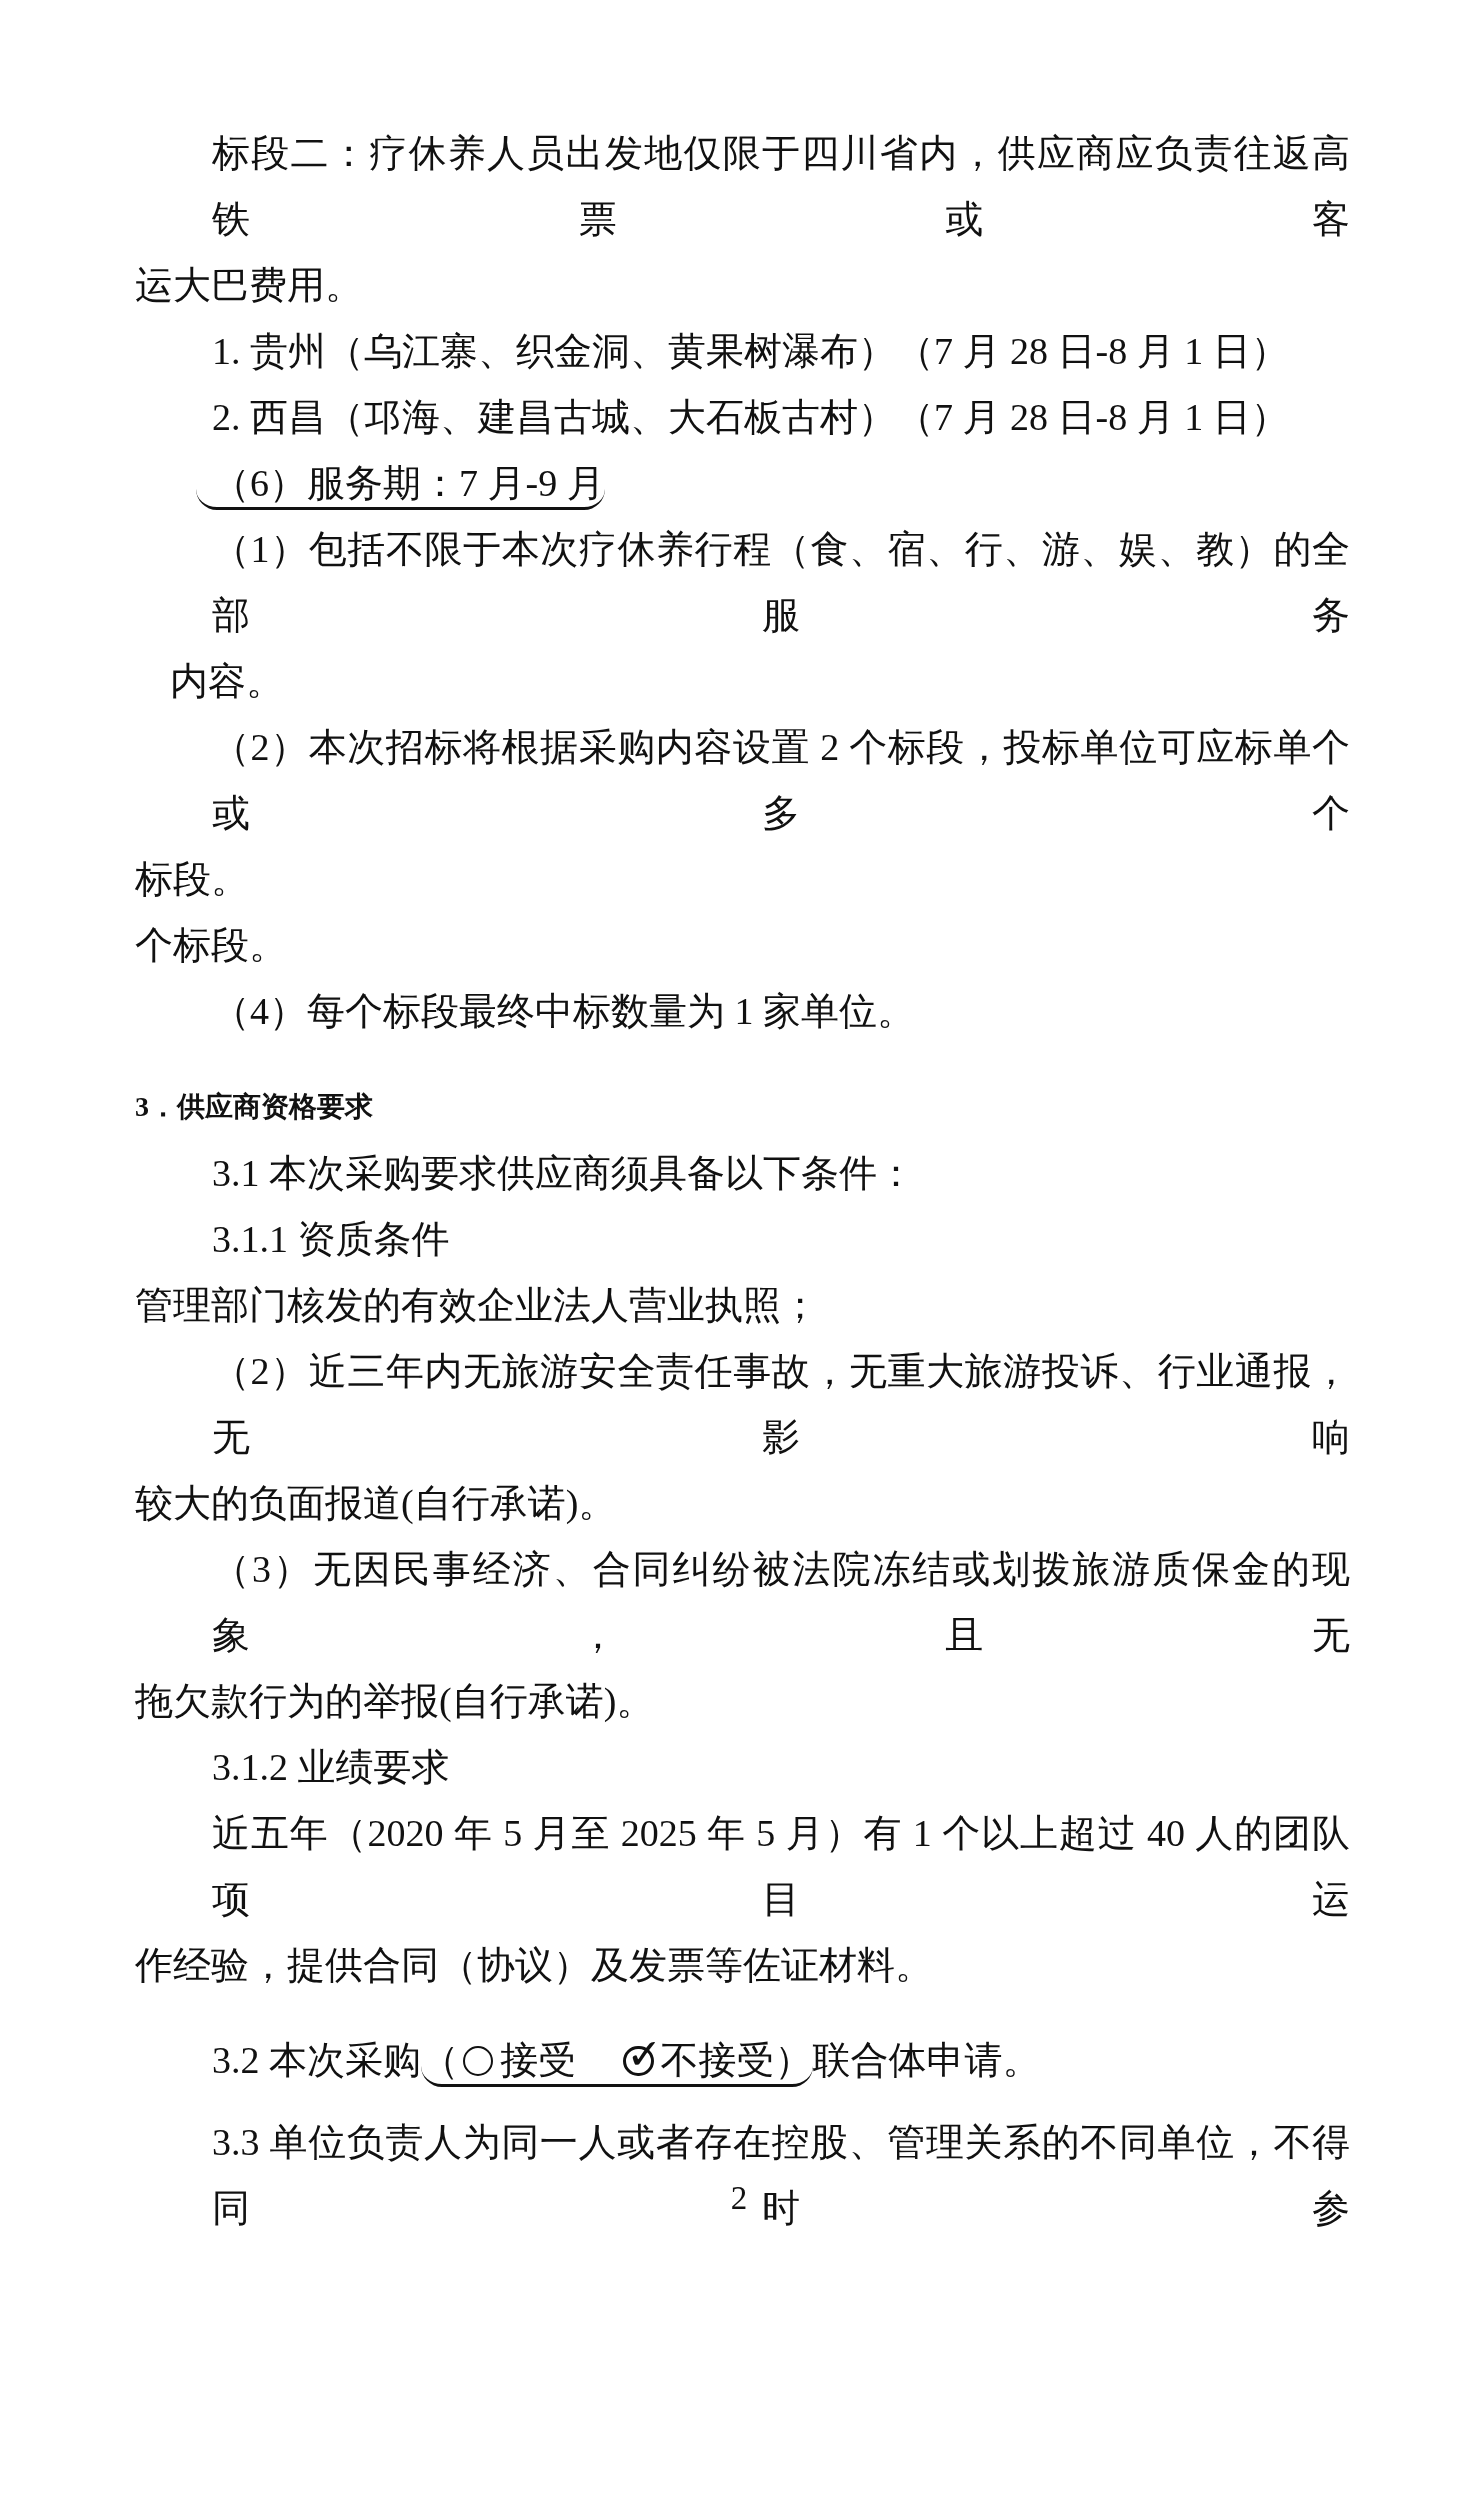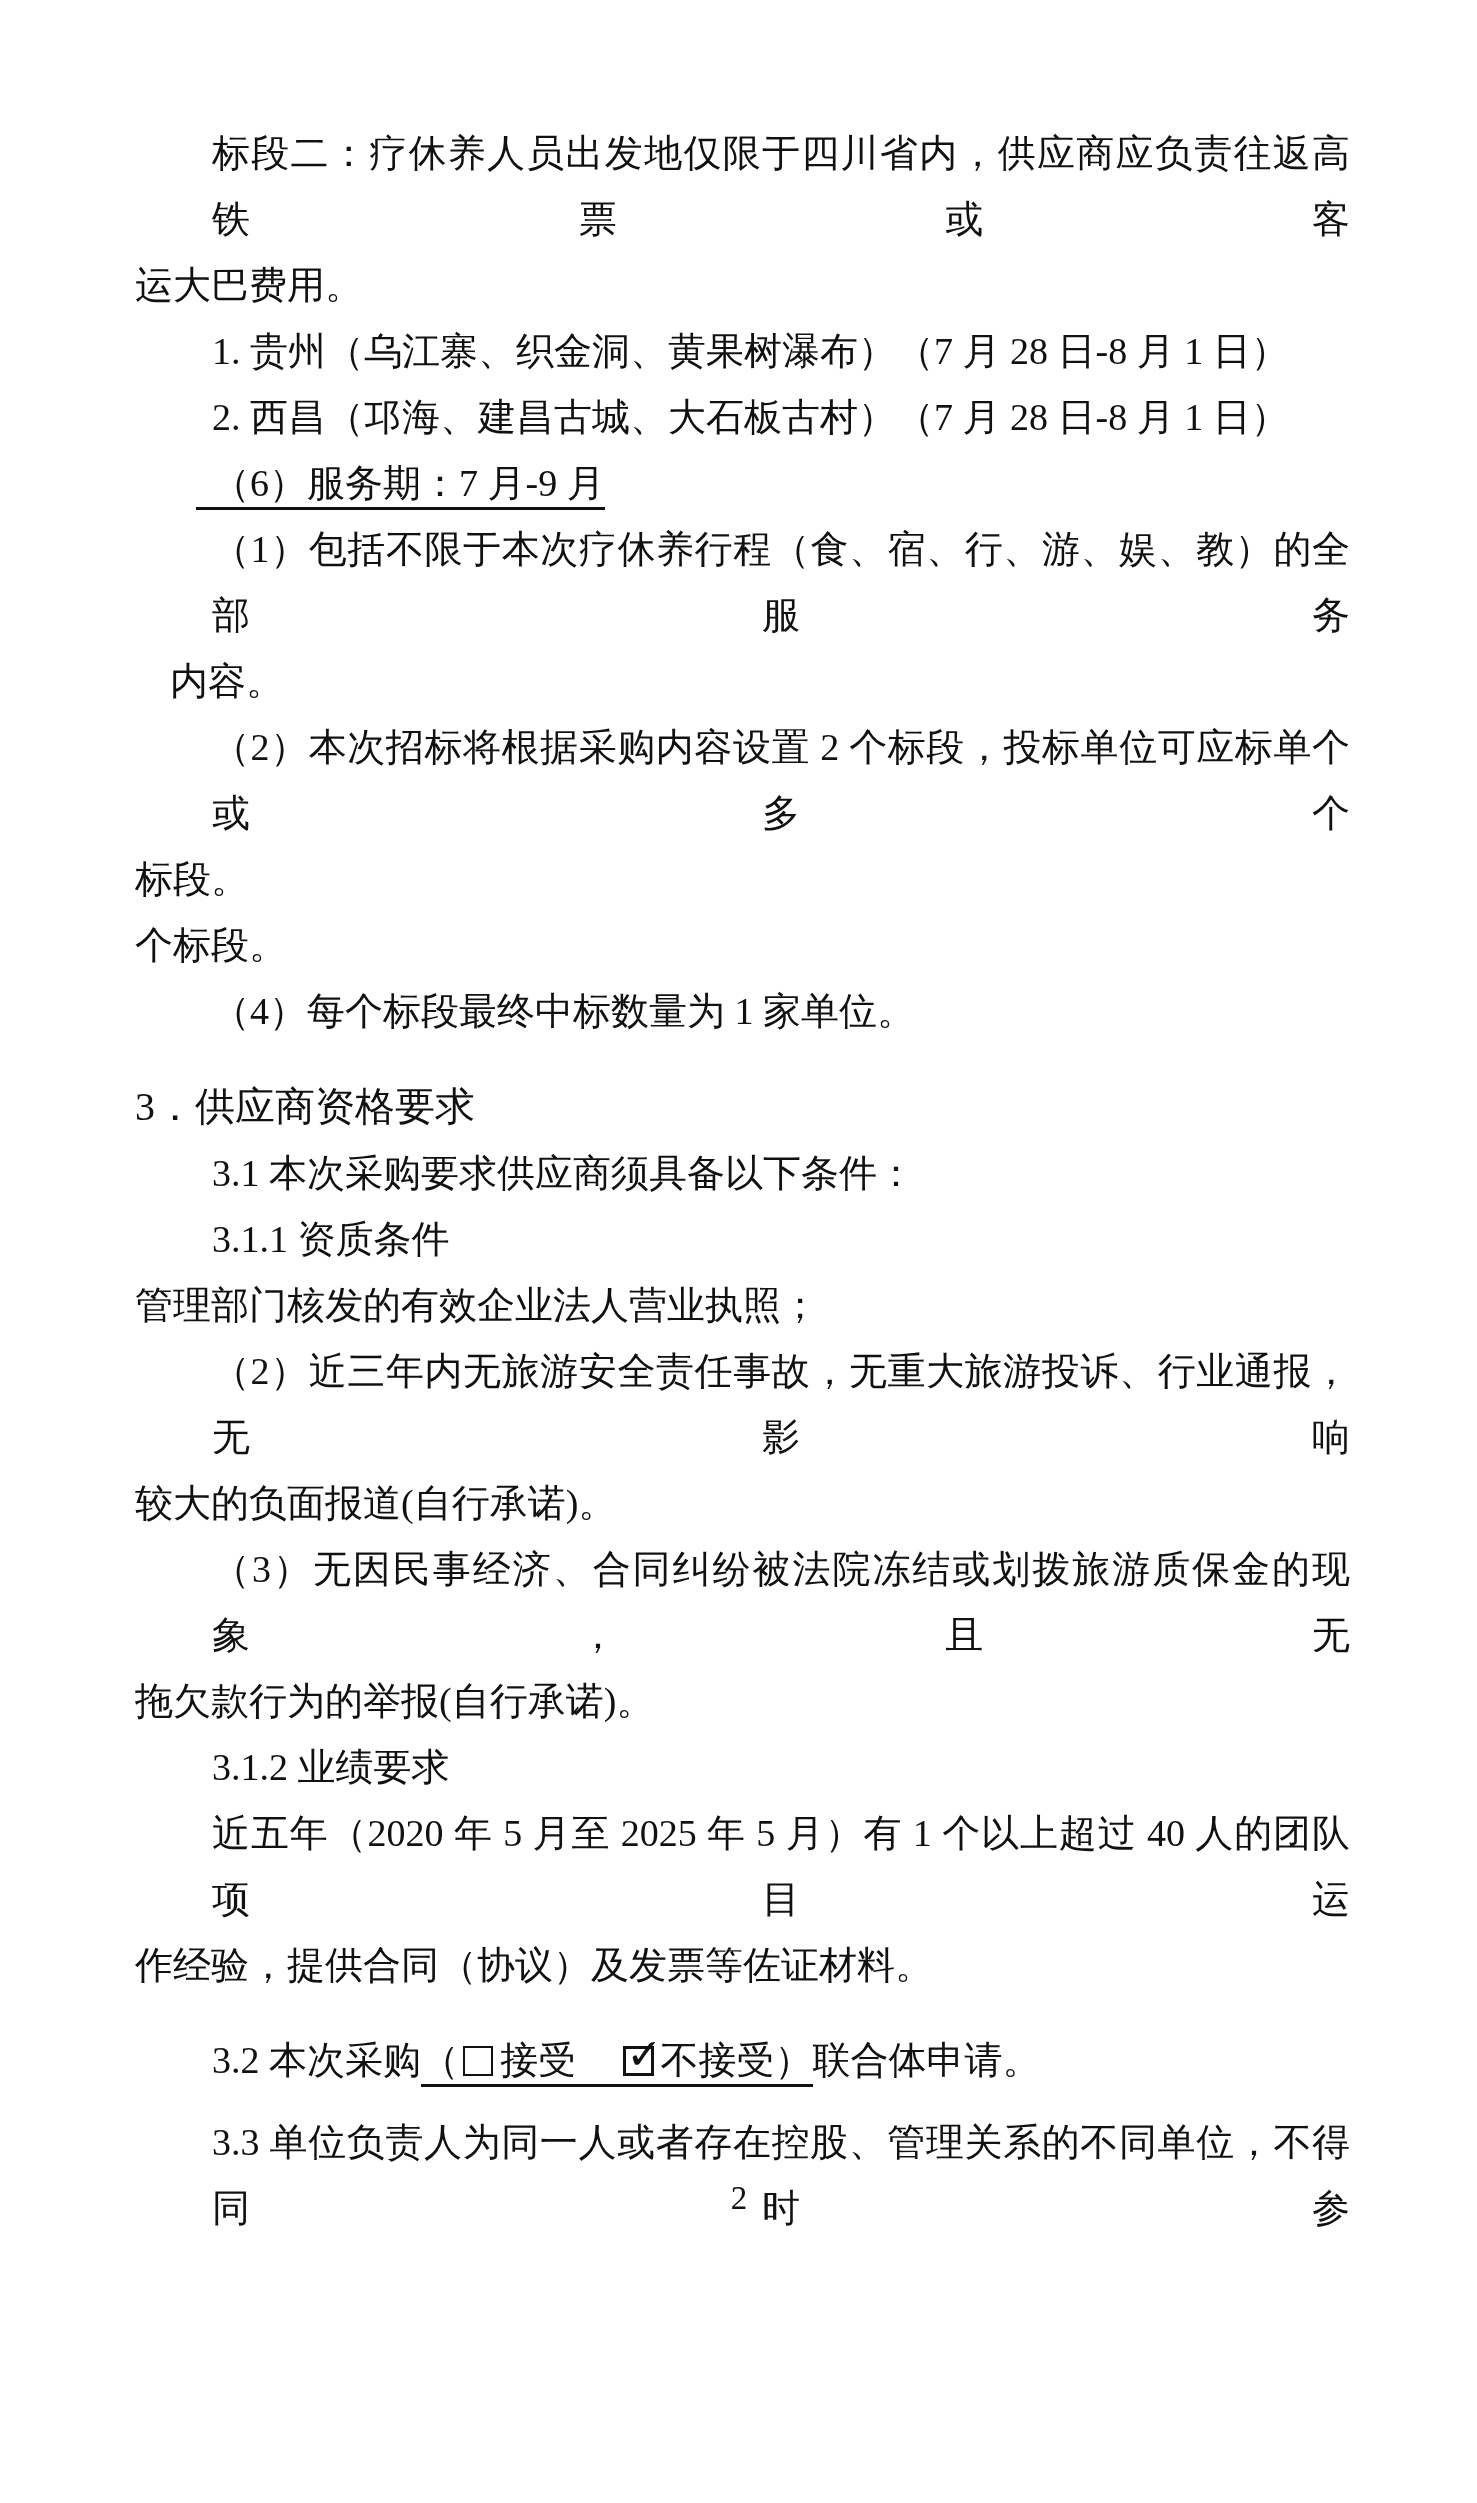--- a/index.html
+++ b/index.html
@@ -1,16 +1,16 @@
 <!DOCTYPE html>
 <html><head>
 <meta charset="utf-8">
 <style>
   html,body{margin:0;padding:0;background:#ffffff;}
-  *{box-sizing:border-box;}
+  *{box-sizing:border-box;border-radius:21px;}
   .page{
     position:relative;
     width:1478px;
     height:2503px;
     background:#ffffff;
     font-family:"Liberation Serif","DejaVu Serif",serif;
     color:#111111;
     overflow:hidden;
   }
   .content{
@@ -22,22 +22,22 @@
   .l{
     font-size:38px;
     line-height:66px;
     margin:0;
     white-space:pre-wrap;
   }
   .in2{ padding-left:77px; }   
   .in1{ padding-left:35px; }   
   .full{ text-align:justify; text-align-last:justify; }
   .h3{
-    font-weight:normal;
-    font-size:40px;
+    font-weight:bold;
+    font-size:28px;
     margin-top:29.6px;
   }
   .sp1{ margin-top:29.6px; }  
   .sp2{ margin-top:15.8px; }  
   
   .u6{
     border-bottom:3.9px solid #111;
     padding-bottom:3px;
     padding-left:15.8px;
     margin-left:-15.8px;

